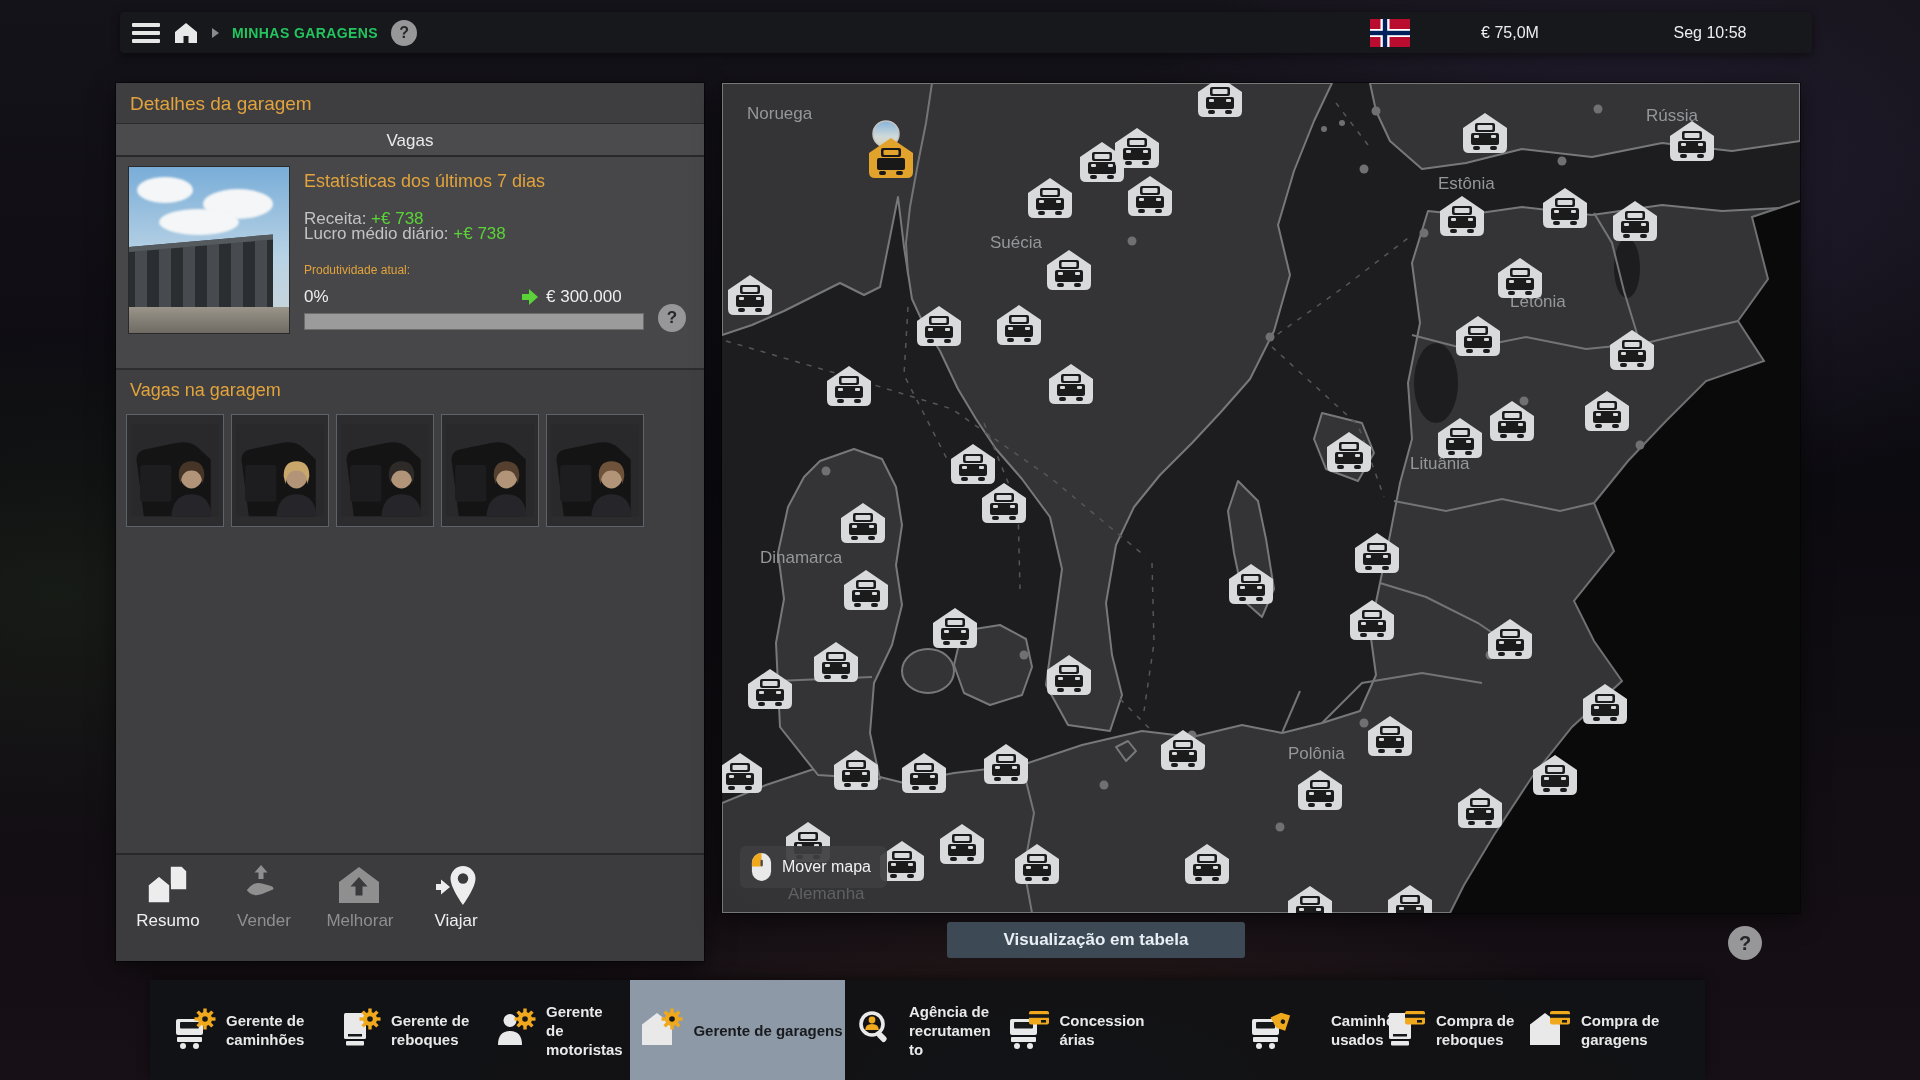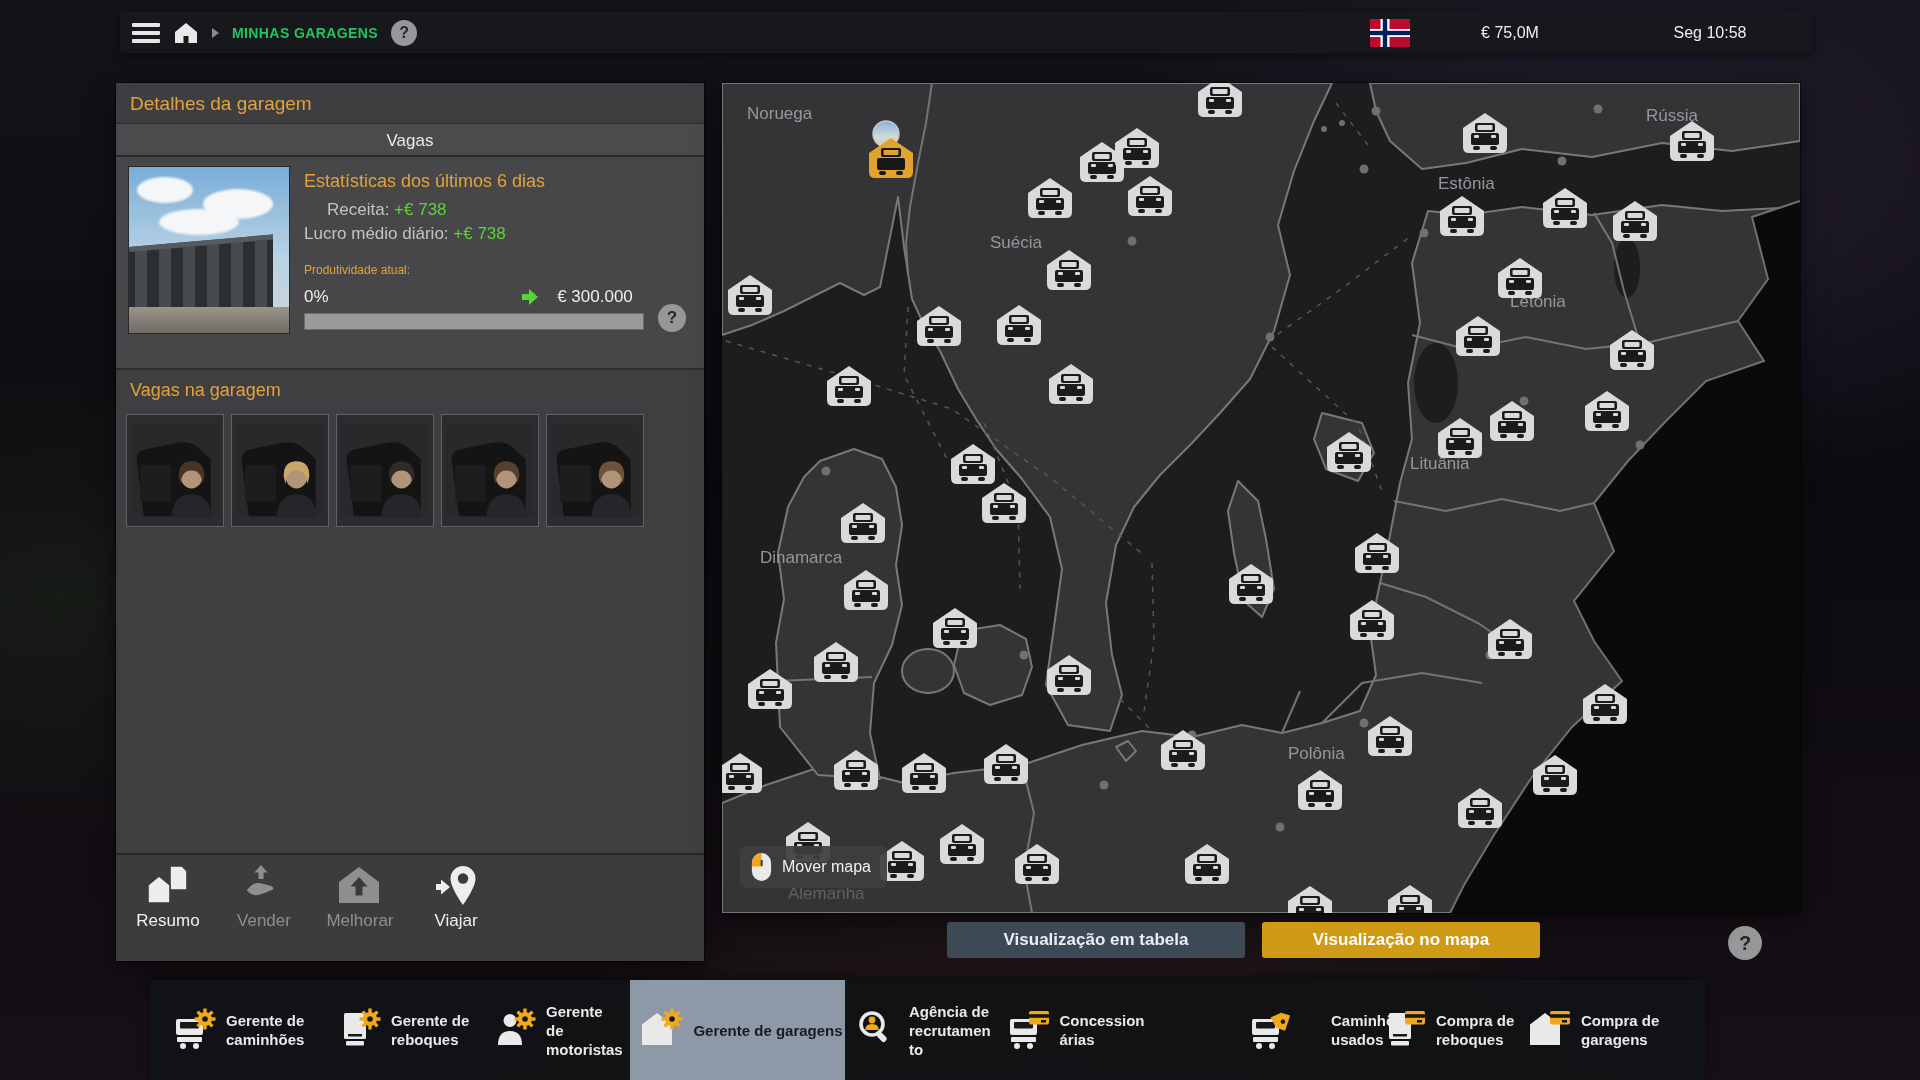--- a/index.html
+++ b/index.html
@@ -46,21 +46,21 @@
   .photo .bld { position:absolute; left:-6px; top:74px; width:150px; height:74px; background:#3d4145;
     transform:skewY(-5deg);
     background-image:repeating-linear-gradient(90deg,#2b2e31 0 12px,#474b4f 12px 24px); border-top:5px solid #555a5e; }
   .photo .ground { position:absolute; left:0; bottom:0; width:100%; height:26px;
     background:linear-gradient(#9a948a,#6f6b63); }
   .st-title { position:absolute; left:188px; top:14px; color:#e2a33c; font-size:18px; }
   .st-line { position:absolute; left:188px; font-size:17px; color:#c3c3c3; }
   .st-line .val { color:#5bd338; }
   .st-prod { position:absolute; left:188px; top:106px; color:#e2a33c; font-size:12px; }
   .st-pct { position:absolute; left:188px; top:130px; font-size:17px; color:#ededed; }
-  .st-amount { position:absolute; left:430px; top:130px; width:98px; text-align:center; font-size:17px; color:#ededed; }
+  .st-amount { position:absolute; left:430px; top:130px; width:98px; text-align:left; font-size:17px; color:#ededed; }
   .st-arrow { position:absolute; left:404px; top:131px; }
   .pbar { position:absolute; left:188px; top:156px; width:340px; height:17px; background:#9b9b9b;
     box-shadow:inset 0 0 0 1px #6c6c6c; }
   .pbar-fill { height:100%; background:#5bd338; width:0; }
   .stats-help { position:absolute; left:542px; top:147px; width:28px; height:28px; font-size:17px; }
 
   .vagas-sec { position:absolute; left:0; top:285px; width:588px; height:485px;
     background:#3f3f41; border-top:2px solid #2d2d2f; }
   .vagas-title { position:absolute; left:14px; top:10px; color:#e2a33c; font-size:18px;text-align:center; }
   .thumbs { position:absolute; left:10px; top:44px; display:flex; gap:7px; }
@@ -143,22 +143,22 @@
     <div class="oslo-bar">Vagas</div>
 
     <div class="stats-sec">
       <div class="photo">
         <div class="cloud" style="left:8px;top:10px;width:56px;height:26px;"></div>
         <div class="cloud" style="left:74px;top:22px;width:70px;height:30px;"></div>
         <div class="cloud" style="left:30px;top:42px;width:80px;height:26px;"></div>
         <div class="bld"></div>
         <div class="ground"></div>
       </div>
-      <div class="st-title">Estatísticas dos últimos 6 dias</div>
-      <div class="st-line" style="top:43px;margin-left:23px;">
+      <div class="st-title">Estatísticas dos últimos 7 dias</div>
+      <div class="st-line" style="top:52px;">
         <span>Receita:</span>
         <span class="val">+€ 738</span>
       </div>
       <div class="st-line" style="top:67px;">
         <span>Lucro médio diário:</span>
         <span class="val">+€ 738</span>
       </div>
       <div class="st-prod">Produtividade atual:</div>
       <div class="st-pct">0%</div>
       <svg class="st-arrow" width="20" height="18" viewBox="0 0 20 18">
@@ -436,21 +436,20 @@
       <svg width="23" height="30" viewBox="0 0 24 31">
         <rect x="2" y="1" width="20" height="29" rx="10" fill="#e9e9e9"></rect>
         <path d="M12,1 a10,10 0 0,0 -10,10 v4 h10 Z" fill="#f0a81d"></path>
         <rect x="11" y="8" width="2.4" height="7" rx="1.2" fill="#4a4a4a"></rect>
       </svg>
       <span>Mover mapa</span>
     </div>
   </div>
 
   <div class="view-btn table">Visualização em tabela</div>
-  <div class="view-btn map">Visualização no mapa</div>
   <div class="qbadge bottom-help">?</div>
 
   <div class="navbar">
       <div class="nav-item" style="left: 15px; width: 160px;">
         <svg width="44" height="44" viewBox="0 0 44 44">
           <rect x="3" y="11" width="27" height="16" rx="2" fill="#e9e9ea"></rect>
           <rect x="7" y="14" width="19" height="6.5" rx="1" fill="#17181a"></rect>
           <rect x="4" y="29" width="25" height="5" rx="1" fill="#e9e9ea"></rect>
           <circle cx="10" cy="38" r="3" fill="#e9e9ea"></circle>
           <circle cx="23" cy="38" r="3" fill="#e9e9ea"></circle>

